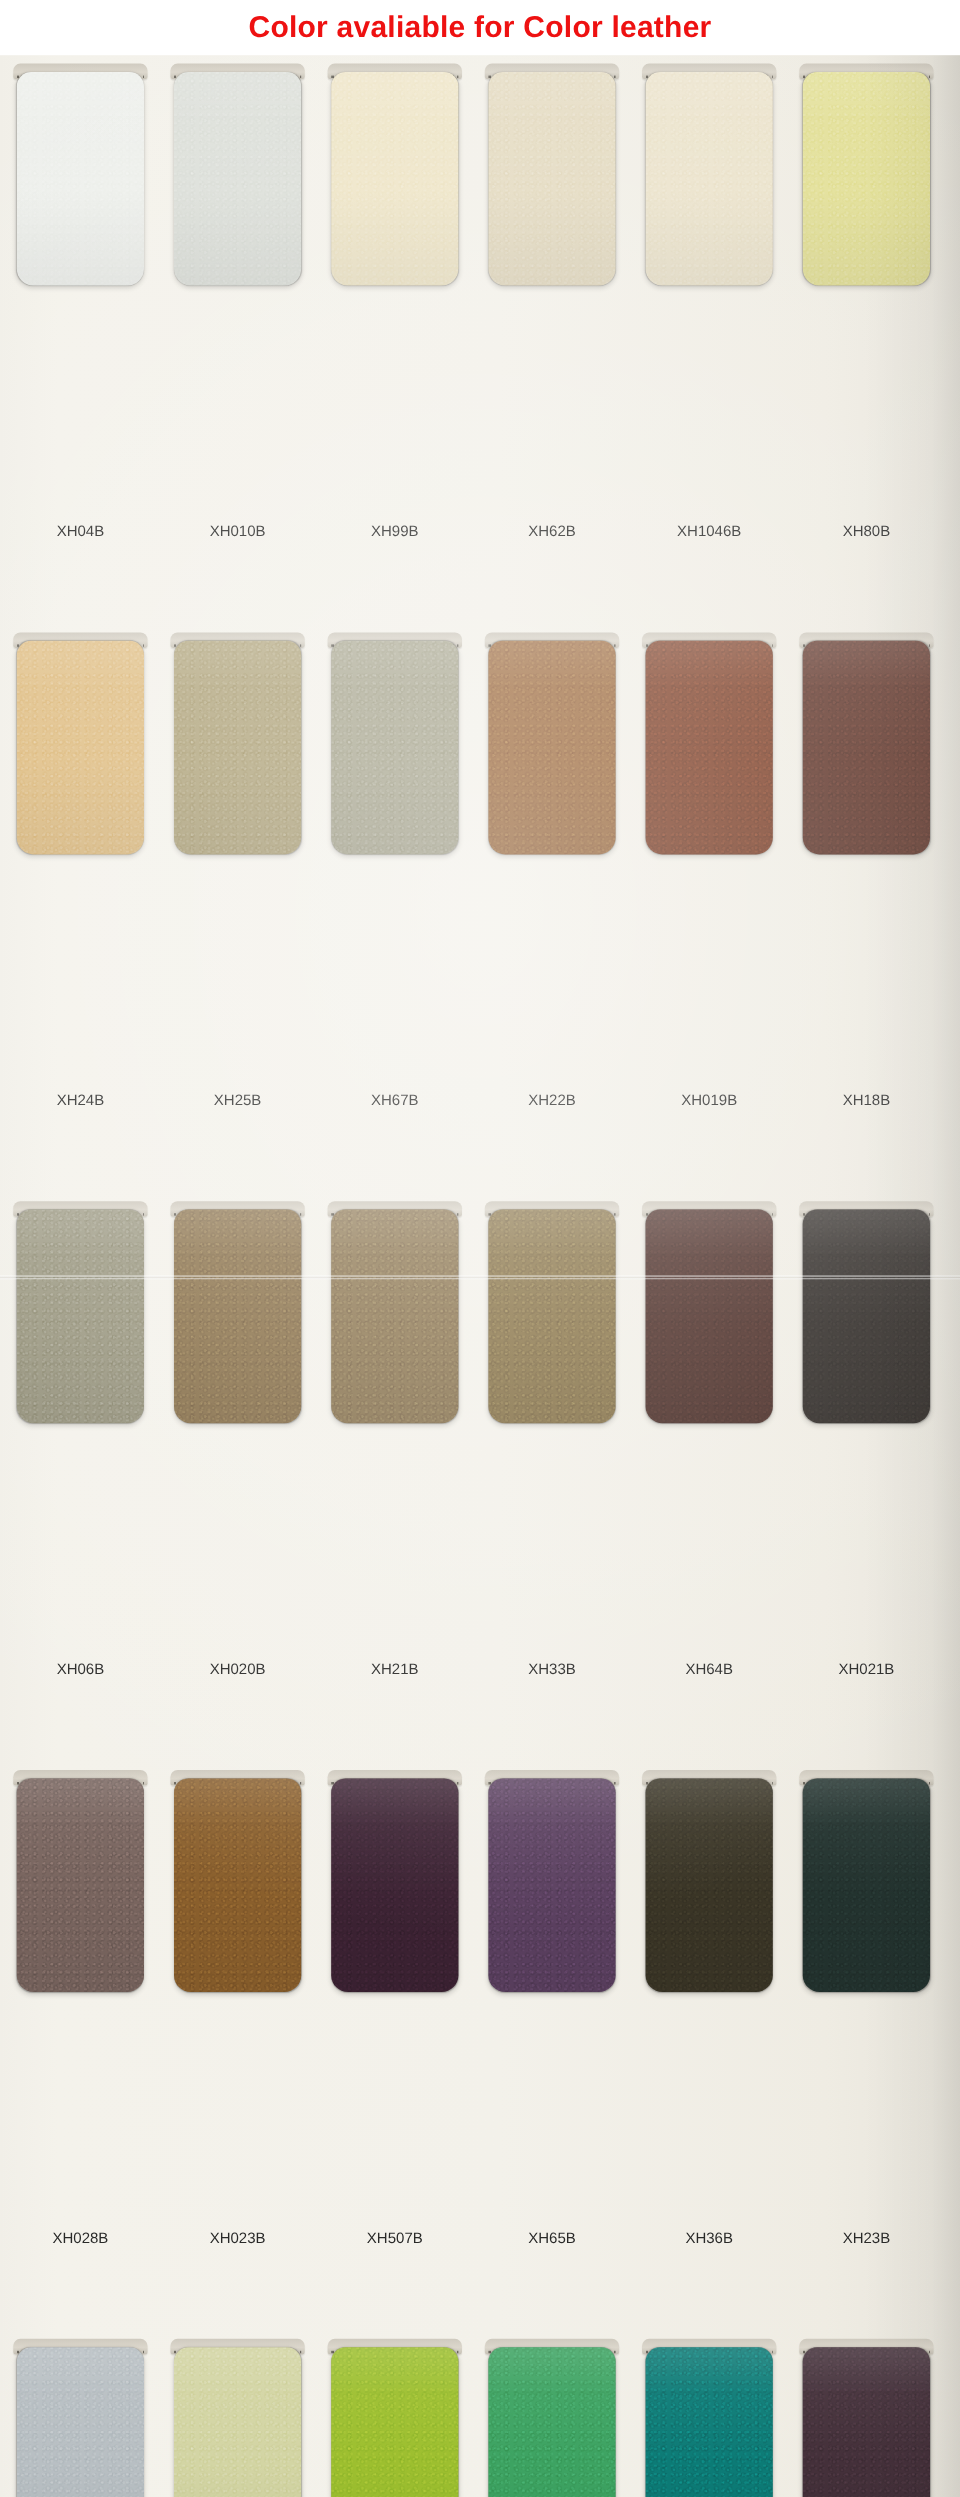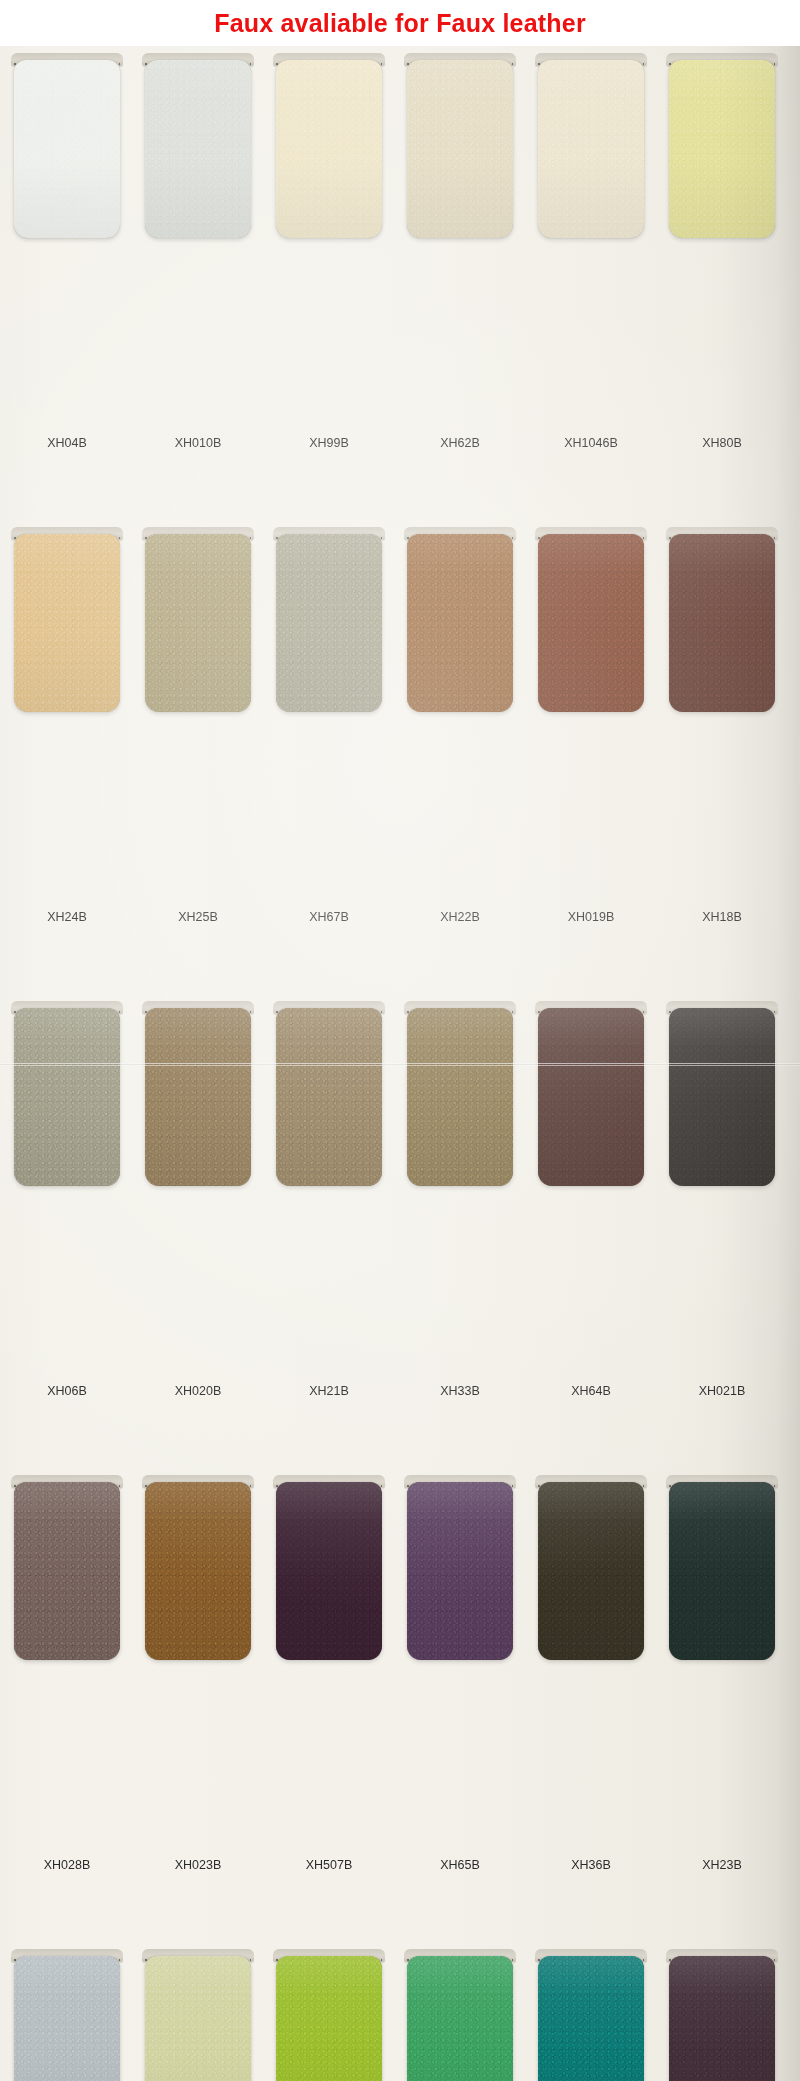--- a/index.html
+++ b/index.html
@@ -155,21 +155,21 @@
     font-weight: 500;
     line-height: 26px;
     white-space: nowrap;
     text-shadow: 0 0 1px rgba(255,255,255,0.6);
   }
 </style>
 </head>
 <body>
 
 <div class="title-bar">
-  <span class="title-text">Faux avaliable for Faux leather</span>
+  <span class="title-text">Color avaliable for Color leather</span>
 </div>
 
 <div class="board" id="board">
 
 <div class="row row-swatches" style="top: 14px;">
       <div class="cell">
         <div class="chip-top"></div>
         <div class="chip" title="XH04B" style="background: rgb(238, 240, 236);"></div>
       </div>
       <div class="cell">

